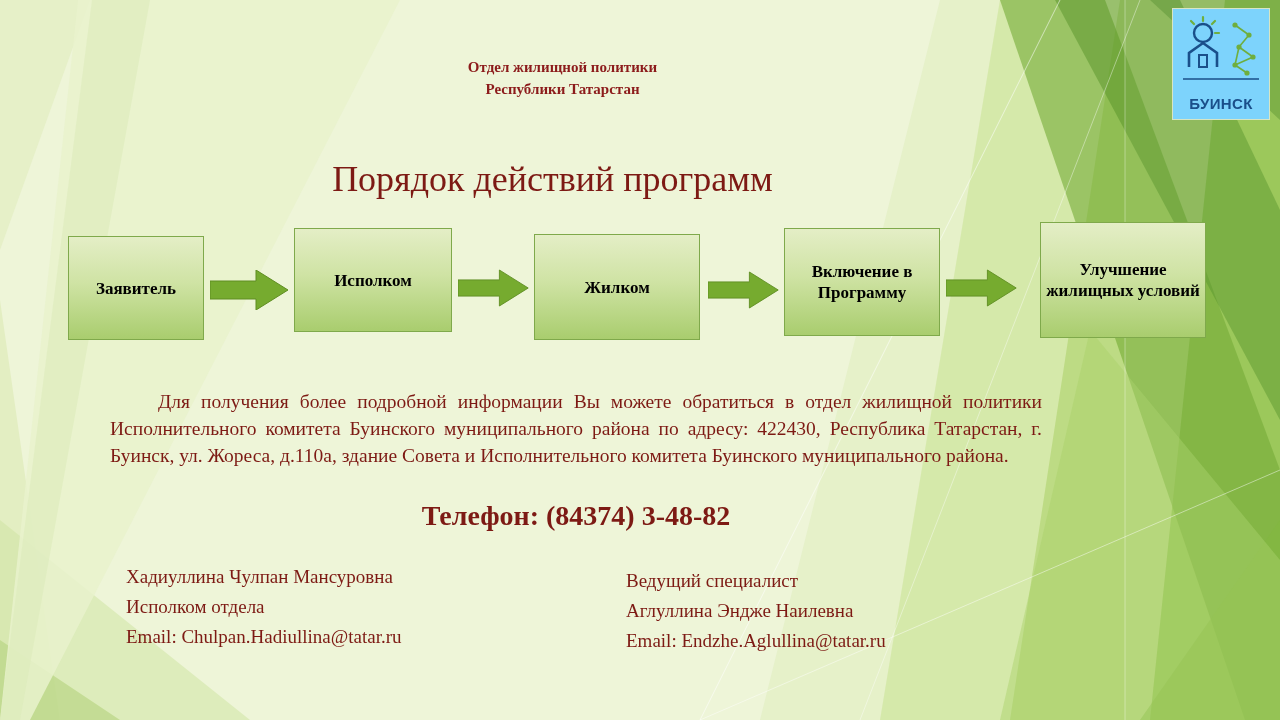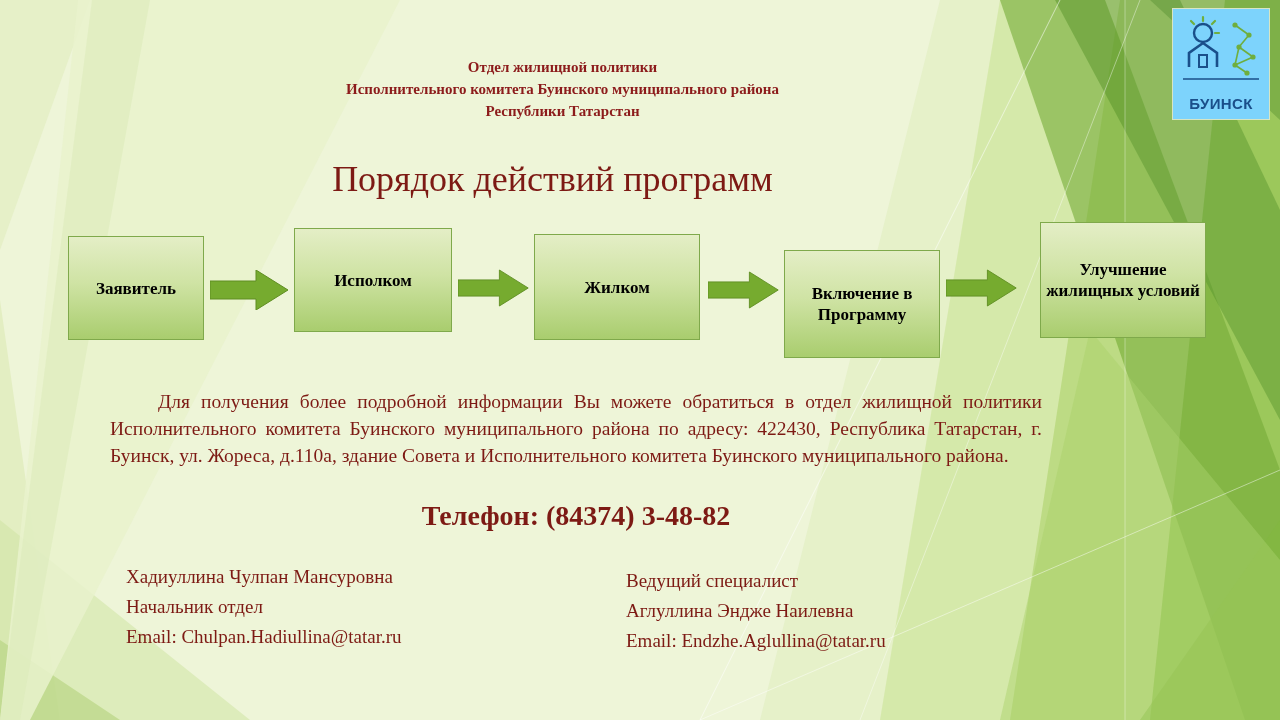--- a/index.html
+++ b/index.html
@@ -202,21 +202,20 @@
         <line x1="66" y1="38" x2="62" y2="56"></line>
       </g>
 
       <line x1="10" y1="70" x2="86" y2="70" stroke="#1a4f8a" stroke-width="1.6"></line>
     </svg>
     <div class="logo-text">БУИНСК</div>
   </div>
 
   <div class="header">
     <div>Отдел жилищной политики</div>
-    <div>Исполнительного комитета Буинского муниципального района</div>
     <div>Республики Татарстан</div>
   </div>
 
   <div class="title">Порядок действий программ</div>
 
   <div class="flow">
 
     <div class="node" style="left:0px; top:8px; width:136px; height:104px;">
       <span>Заявитель</span>
     </div>
@@ -234,39 +233,39 @@
     </svg>
 
     <div class="node" style="left:466px; top:6px; width:166px; height:106px;">
       <span>Жилком</span>
     </div>
 
     <svg class="arrow" style="left:640px; top:42px;" width="72" height="40" viewBox="0 0 80 40">
       <polygon points="0,11 46,11 46,0 78,20 46,40 46,29 0,29" fill="#76ab2f" stroke="#5f8d22" stroke-width="1"></polygon>
     </svg>
 
-    <div class="node" style="left:716px; top:0px; width:156px; height:108px;margin-top:22px;">
+    <div class="node" style="left:716px; top:0px; width:156px; height:108px;">
       <span>Включение в Программу</span>
     </div>
 
     <svg class="arrow" style="left:878px; top:40px;" width="72" height="40" viewBox="0 0 80 40">
       <polygon points="0,11 46,11 46,0 78,20 46,40 46,29 0,29" fill="#76ab2f" stroke="#5f8d22" stroke-width="1"></polygon>
     </svg>
 
     <div class="node" style="left:948px; top:-6px; width:166px; height:116px;margin-left:24px;">
       <span>Улучшение жилищных условий</span>
     </div>
   </div>
 
   <div class="para">Для получения более подробной информации Вы можете обратиться в отдел жилищной политики Исполнительного комитета Буинского муниципального района по адресу: 422430, Республика Татарстан, г. Буинск, ул. Жореса, д.110а, здание Совета и Исполнительного комитета Буинского муниципального района.</div>
   <div class="phone">Телефон: (84374) 3-48-82</div>
 
   <div class="contact contact-1">
     <div>Хадиуллина Чулпан Мансуровна</div>
-    <div>Начальник отдел</div>
+    <div>Исполком отдела</div>
     <div>Email:  Chulpan.Hadiullina@tatar.ru</div>
   </div>
 
   <div class="contact contact-2">
     <div>Ведущий специалист</div>
     <div>Аглуллина Эндже Наилевна</div>
     <div>Email:  Endzhe.Aglullina@tatar.ru</div>
   </div>
 
 </div>

